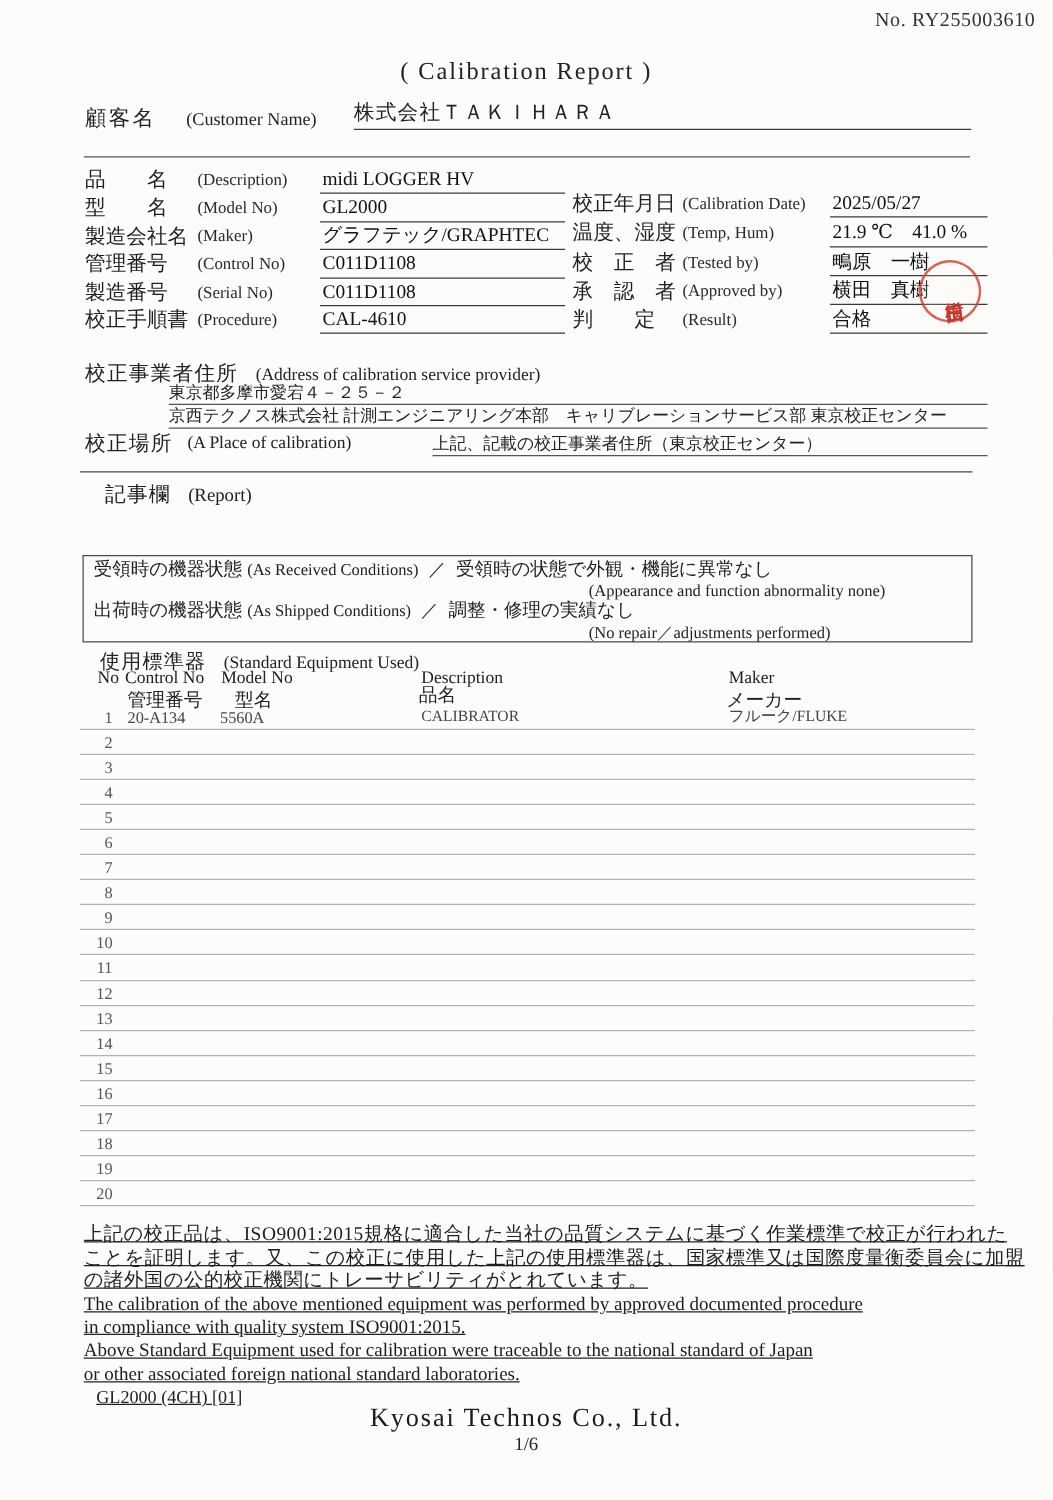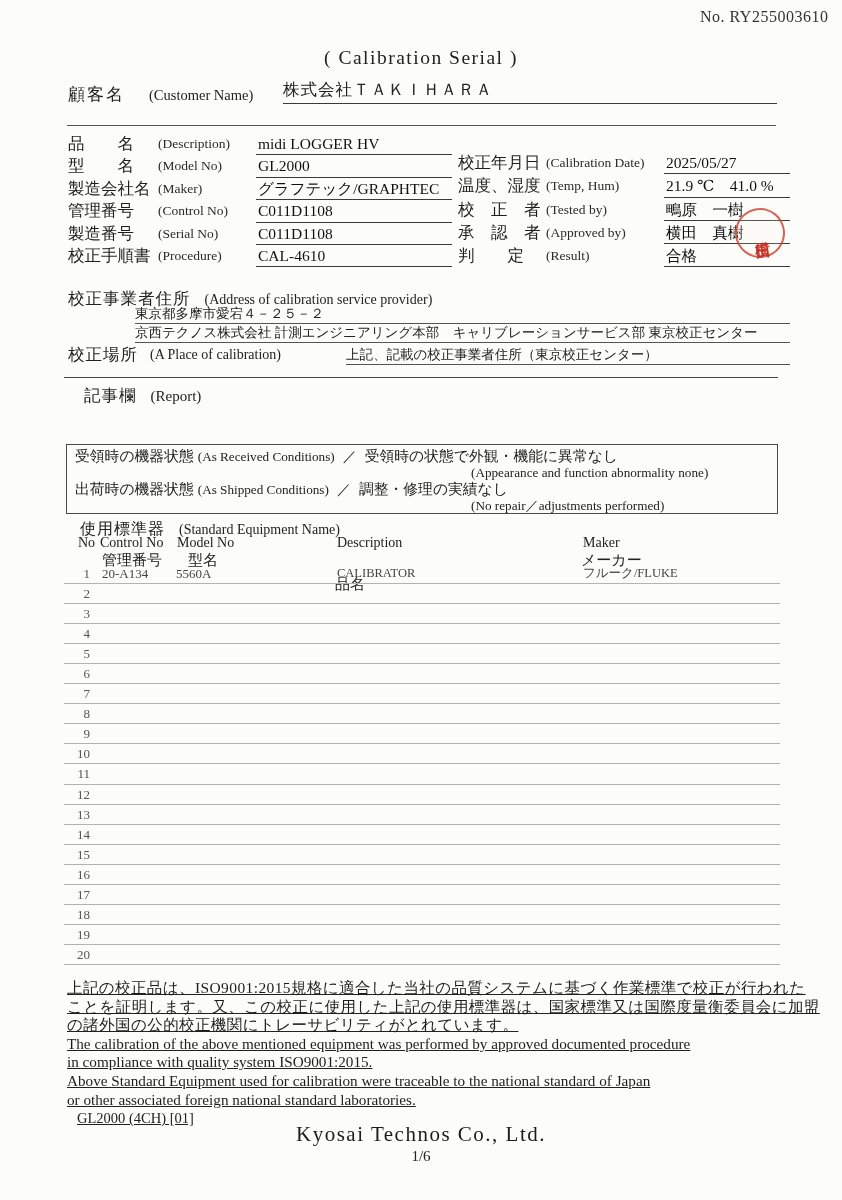--- a/index.html
+++ b/index.html
@@ -90,21 +90,21 @@
   
   .footer-company{position:absolute;left:0;right:0;top:1122px;text-align:center;font-size:21px;letter-spacing:1.5px;color:#1c1c1c;}
   .footer-page{position:absolute;left:0;right:0;top:1148px;text-align:center;font-size:15px;color:#222;}
 </style>
 </head>
 <body>
 
 <div class="page">
 
   <div class="doc-no">No. RY255003610</div>
-  <div class="subtitle">( Calibration  Serial )</div>
+  <div class="subtitle">( Calibration  Report )</div>
 
   <div class="cust-labels">
     <span class="cust-jp">顧客名</span>
     <span class="cust-en">(Customer Name)</span>
   </div>
   <div class="cust-line">株式会社ＴＡＫＩＨＡＲＡ</div>
 
   <div class="rule-top"></div>
 
   <div class="fields-left">
@@ -203,32 +203,32 @@
       <span class="cond-jp">出荷時の機器状態</span>
       <span class="cond-en">(As Shipped Conditions)</span>
       <span class="cond-sep">／</span>
       <span class="cond-val">調整・修理の実績なし</span>
     </div>
     <div class="cond-sub">(No repair／adjustments performed)</div>
   </div>
 
   <div class="equip-title">
     <span class="eq-jp">使用標準器</span>
-    <span class="eq-en">(Standard Equipment Name)</span>
+    <span class="eq-en">(Standard Equipment Used)</span>
   </div>
 
   <span class="th" style="left:78px;top:535px">No</span>
   <span class="th" style="left:100px;top:535px">Control No</span>
   <span class="th" style="left:177px;top:535px">Model No</span>
   <span class="th" style="left:337px;top:535px">Description</span>
   <span class="th" style="left:583px;top:535px">Maker</span>
 
   <span class="th-jp" style="left:102px;top:551px">管理番号</span>
   <span class="th-jp" style="left:188px;top:551px">型名</span>
-  <span class="th-jp" style="left:335px;top:575px">品名</span>
+  <span class="th-jp" style="left:335px;top:547px">品名</span>
   <span class="th-jp" style="left:581px;top:551px">メーカー</span>
 
   <div class="rows">
     <div class="t-row">
       <span class="c-no">1</span>
       <span class="c-control">20-A134</span>
       <span class="c-model">5560A</span>
       <span class="c-desc">CALIBRATOR</span>
       <span class="c-maker">フルーク/FLUKE</span>
     </div>

